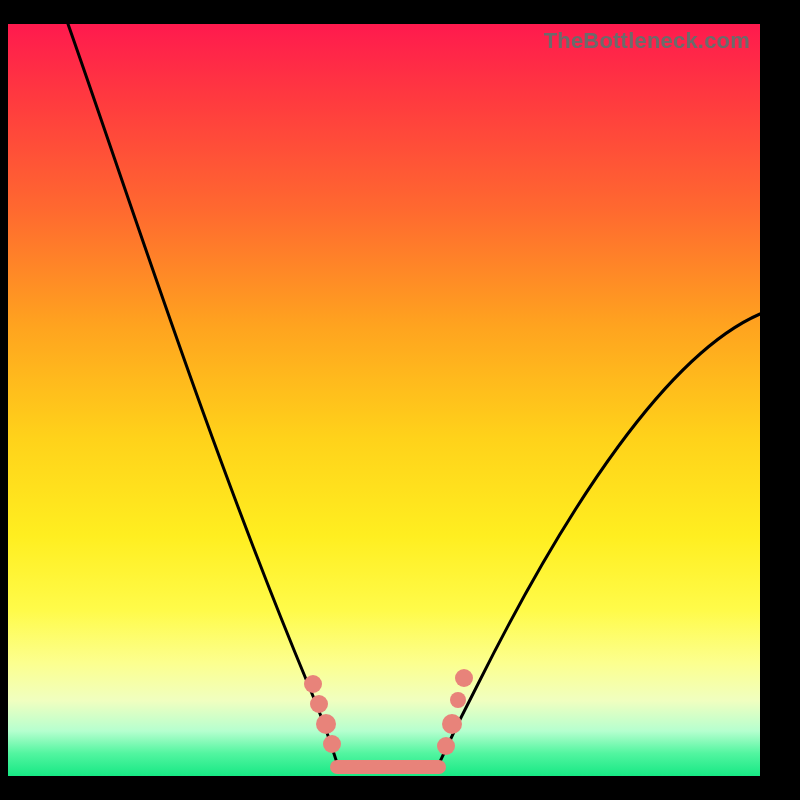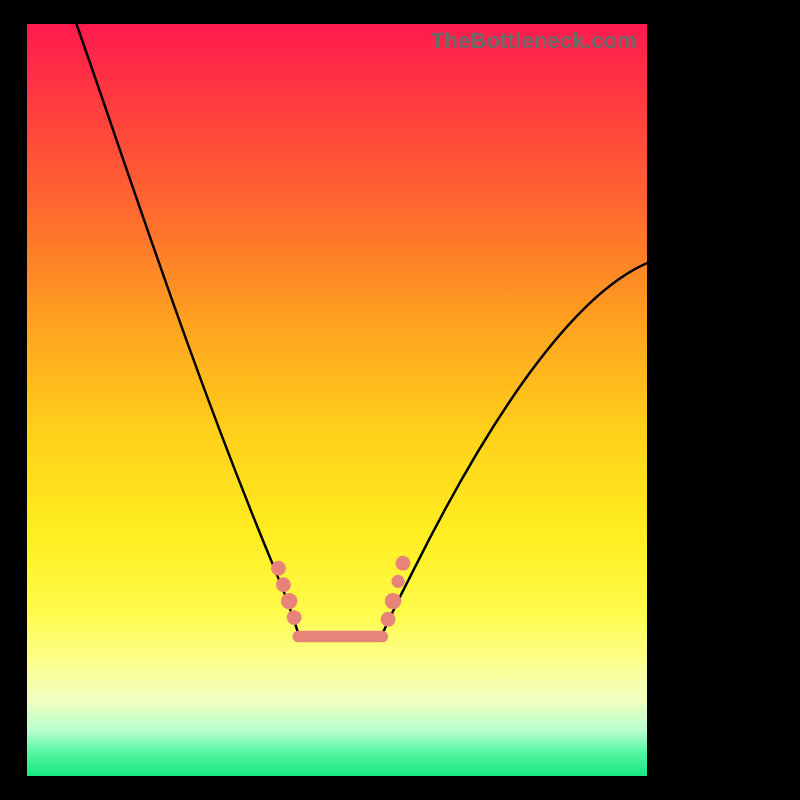--- a/index.html
+++ b/index.html
@@ -11,23 +11,23 @@
     overflow: hidden;
     font-family: Arial, Helvetica, sans-serif;
   }
   .frame {
     position: absolute;
     inset: 0;
     background: #000;
   }
   .plot {
     position: absolute;
-    left: 27px;
+    left: 8px;
     top: 24px;
-    width: 620px;
+    width: 752px;
     height: 752px;
     overflow: hidden;
   }
   .gradient {
     position: absolute;
     inset: 0;
     background: linear-gradient(
       to bottom,
       #ff1a4e 0%,
       #ff3a3f 10%,

